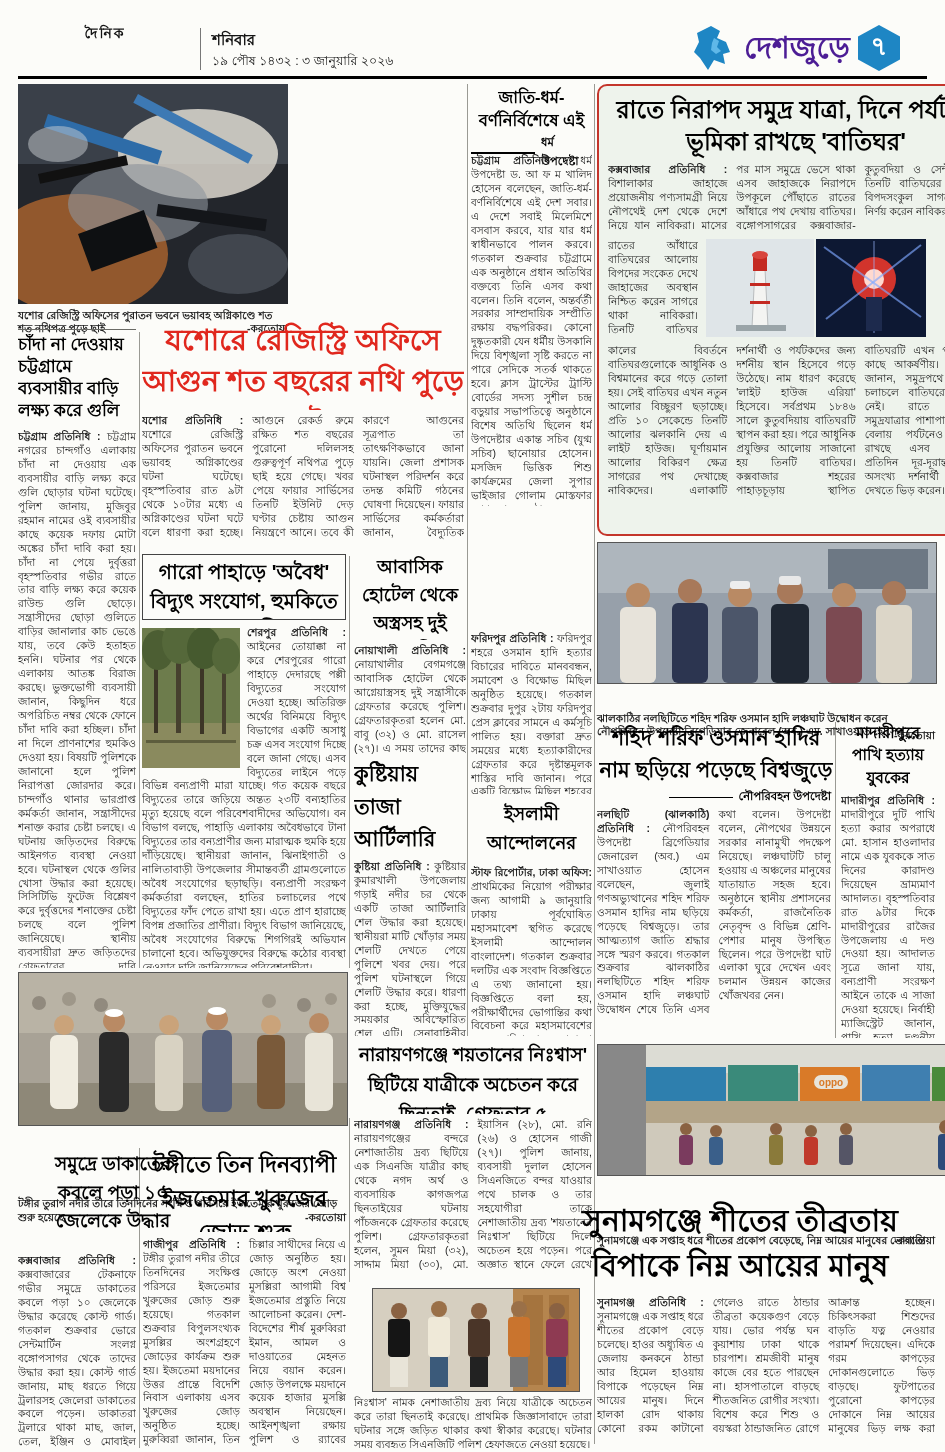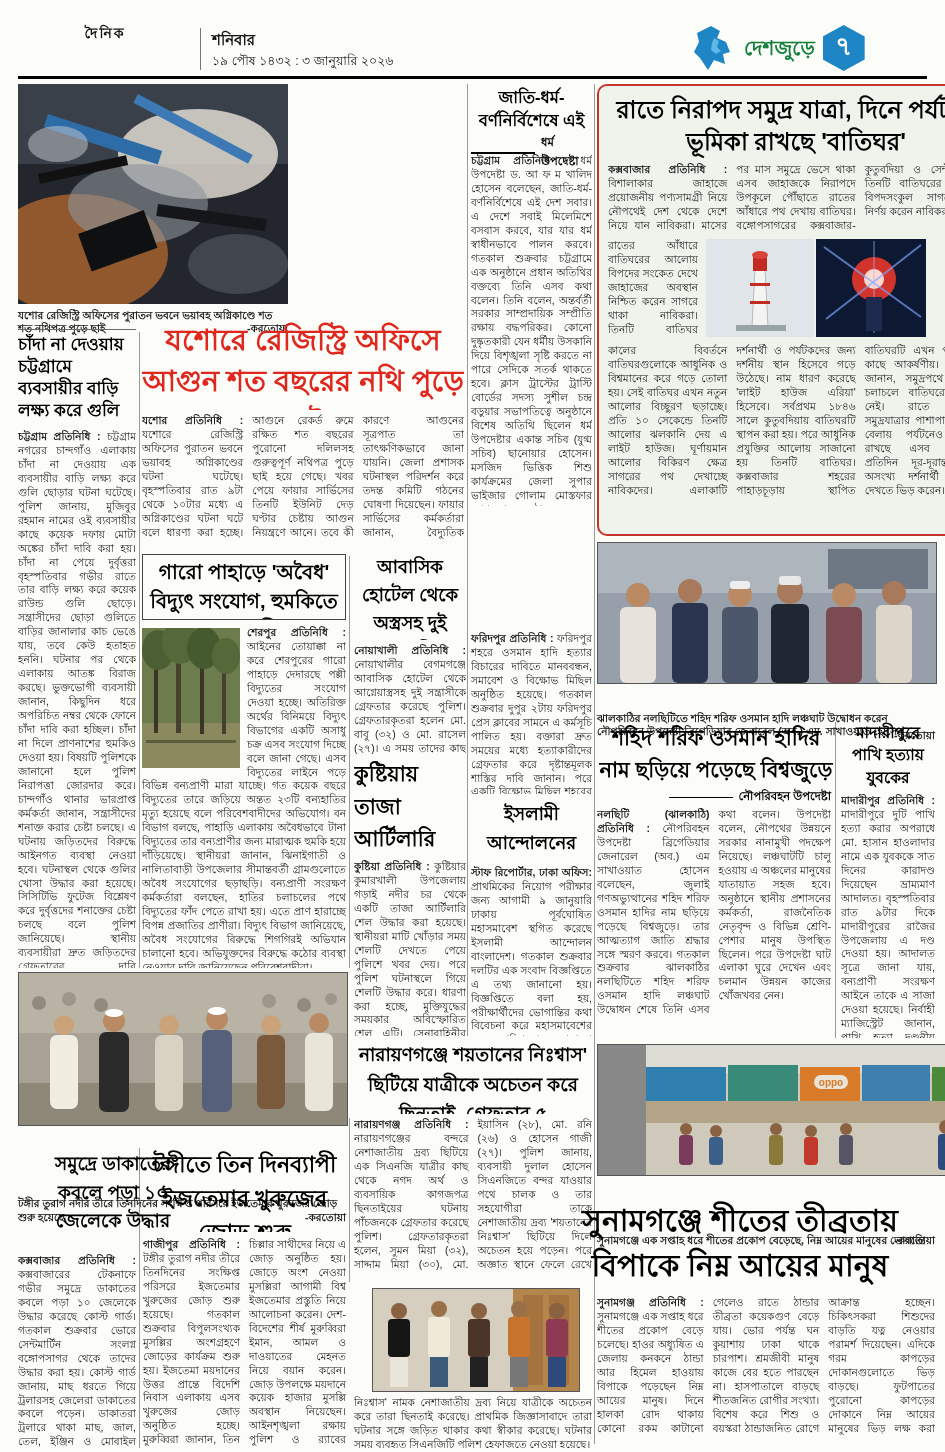--- a/index.html
+++ b/index.html
@@ -15,21 +15,21 @@
   .headline{font-weight:bold;color:#000;text-align:center;overflow:hidden;}
   .headline.left{text-align:left;}
   .caption{font-size:10.5px;font-weight:bold;color:#222;line-height:1.25;position:relative;}
   .caption .credit{position:absolute;right:0;bottom:0;font-weight:bold;}
   .kicker{display:flex;align-items:center;justify-content:flex-end;gap:6px;
           font-size:11.5px;font-weight:bold;color:#000;}
   .kicker::before{content:"";flex:0 0 64px;height:1.5px;background:#000;}
   .photo{position:absolute;overflow:hidden;background:#888;}
   .masthead-small{font-size:14px;font-weight:bold;letter-spacing:2px;text-align:center;}
   .masthead-big{font-size:37px;font-weight:bold;letter-spacing:1px;line-height:1;margin-top:-2px;}
-  .section-name{font-size:20px;font-weight:bold;color:#15803d;line-height:1;}
+  .section-name{font-size:30px;font-weight:bold;color:#4c1d95;line-height:1;}
   .badge{width:42px;height:46px;background:#1e86c4;color:#fff;display:flex;align-items:center;justify-content:center;
          font-size:26px;font-weight:bold;clip-path:polygon(50% 0,100% 25%,100% 75%,50% 100%,0 75%,0 25%);}
   .redbox{position:absolute;border:2.5px solid #c4352b;border-radius:10px;background:#eef3ec;box-sizing:border-box;padding:8px 9px;}
   .garo-box{border:1.5px solid #444;padding:3px 2px;box-sizing:border-box;}
   .float-photo{float:left;width:98px;height:140px;margin:2px 7px 3px 0;overflow:hidden;}
 </style>
 </head>
 <body>
 
 <div class="page">

